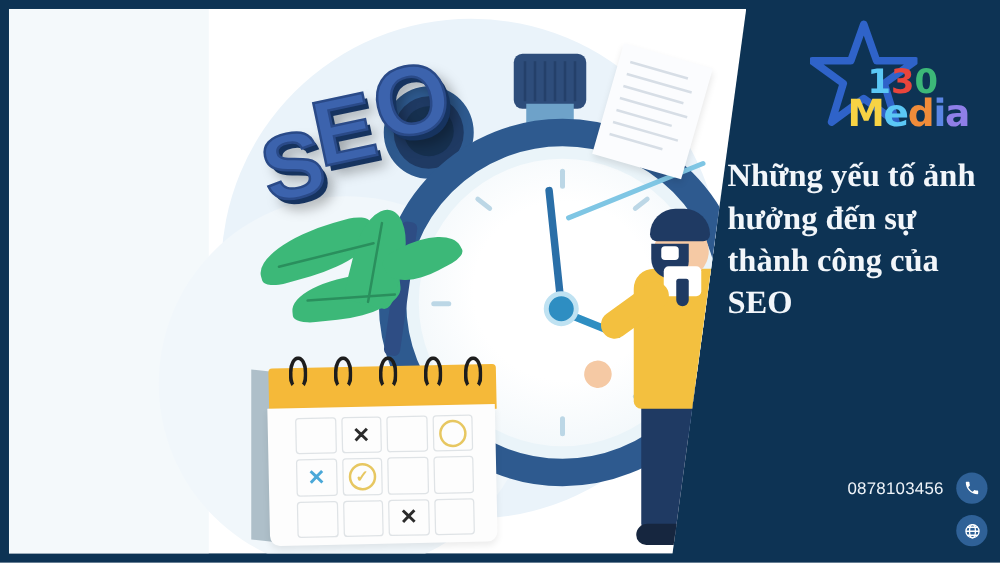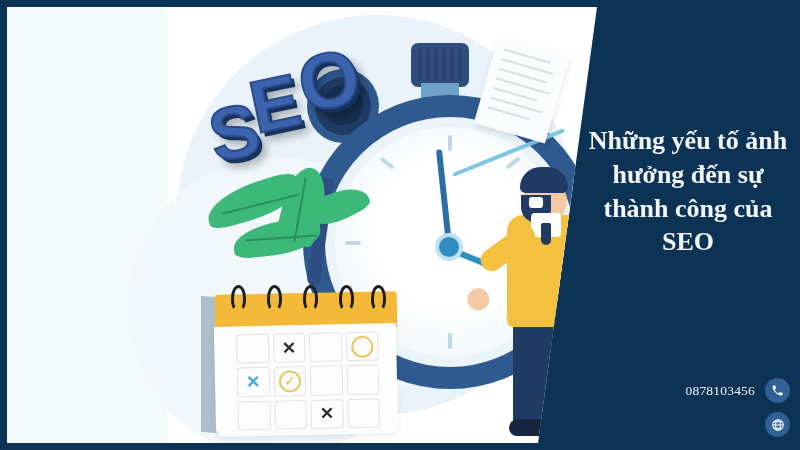--- a/index.html
+++ b/index.html
@@ -279,36 +279,36 @@
     position:absolute; left:30px; top:58px;
     font-family:"DejaVu Sans", sans-serif;
     font-size:30px; font-weight:bold; letter-spacing:-1px;
     white-space:nowrap;
   }
   .lc { display:inline-block; }
 
   #headline {
     position:absolute; left:582px; top:124px;
     width:212px;
-    text-align:center;
+    text-align:left;
     color:#f2f6fa;
     font-family:"Liberation Serif", serif;
     font-weight:bold;
     font-size:26px;
     line-height:1.30;
   }
 
   #contact { position:absolute; left:600px; top:378px; width:190px; }
   .crow {
     display:flex; align-items:center; justify-content:flex-end;
     gap:10px; margin-bottom:9px;
   }
   .ctext {
     color:#eef3f8; font-size:13.5px;
-    font-family:Liberation Serif, serif;
+    font-family:Liberation Sans, sans-serif;
     letter-spacing:.2px;
   }
   .cbadge {
     width:25px; height:25px; border-radius:50%;
     background:#2f6197;
     display:flex; align-items:center; justify-content:center;
     flex:0 0 auto;
   }
   .cbadge svg { display:block; }
 </style>
@@ -424,20 +424,27 @@
       <div id="m-mouth"></div>
       <div id="m-hair"></div>
       <div id="m-collar"></div>
       <div id="m-tie"></div>
       <div id="m-arm" style="background: rgb(243, 192, 63);">
         <div id="m-hand"></div>
       </div>
     </div>
   </div>
 
+  <div id="logo">
+    <svg id="star-svg" width="86" height="86" viewBox="0 0 100 100">
+      <polygon points="50,4 62,38 98,38 69,59 80,95 50,73 20,95 31,59 2,38 38,38" fill="none" stroke="#2f63c9" stroke-width="7" stroke-linejoin="round"></polygon>
+    </svg>
+    <div id="logo-130"><span class="lc" style="color: rgb(91, 200, 245);">1</span><span class="lc" style="color: rgb(232, 69, 60);">3</span><span class="lc" style="color: rgb(60, 184, 120);">0</span></div>
+    <div id="logo-media"><span class="lc" style="color: rgb(247, 211, 68);">M</span><span class="lc" style="color: rgb(91, 200, 245);">e</span><span class="lc" style="color: rgb(240, 140, 58);">d</span><span class="lc" style="color: rgb(91, 134, 229);">i</span><span class="lc" style="color: rgb(143, 127, 232);">a</span></div>
+  </div>
 
   <div id="headline" style="color: rgb(242, 246, 250);">Những yếu tố ảnh hưởng đến sự thành công của SEO</div>
 
   <div id="contact">
     <div class="crow">
       <span class="ctext">0878103456</span>
       <span class="cbadge">
         <svg width="13" height="13" viewBox="0 0 24 24" fill="#ffffff">
           <path d="M6.6 10.8c1.4 2.8 3.8 5.2 6.6 6.6l2.2-2.2c.3-.3.7-.4 1.1-.2 1.2.4 2.5.6 3.8.6.6 0 1 .4 1 1V20c0 .6-.4 1-1 1C10.8 21 3 13.2 3 3.7c0-.6.4-1 1-1h3.4c.6 0 1 .4 1 1 0 1.3.2 2.6.6 3.8.1.4 0 .8-.2 1.1l-2.2 2.2z"></path>
         </svg>

